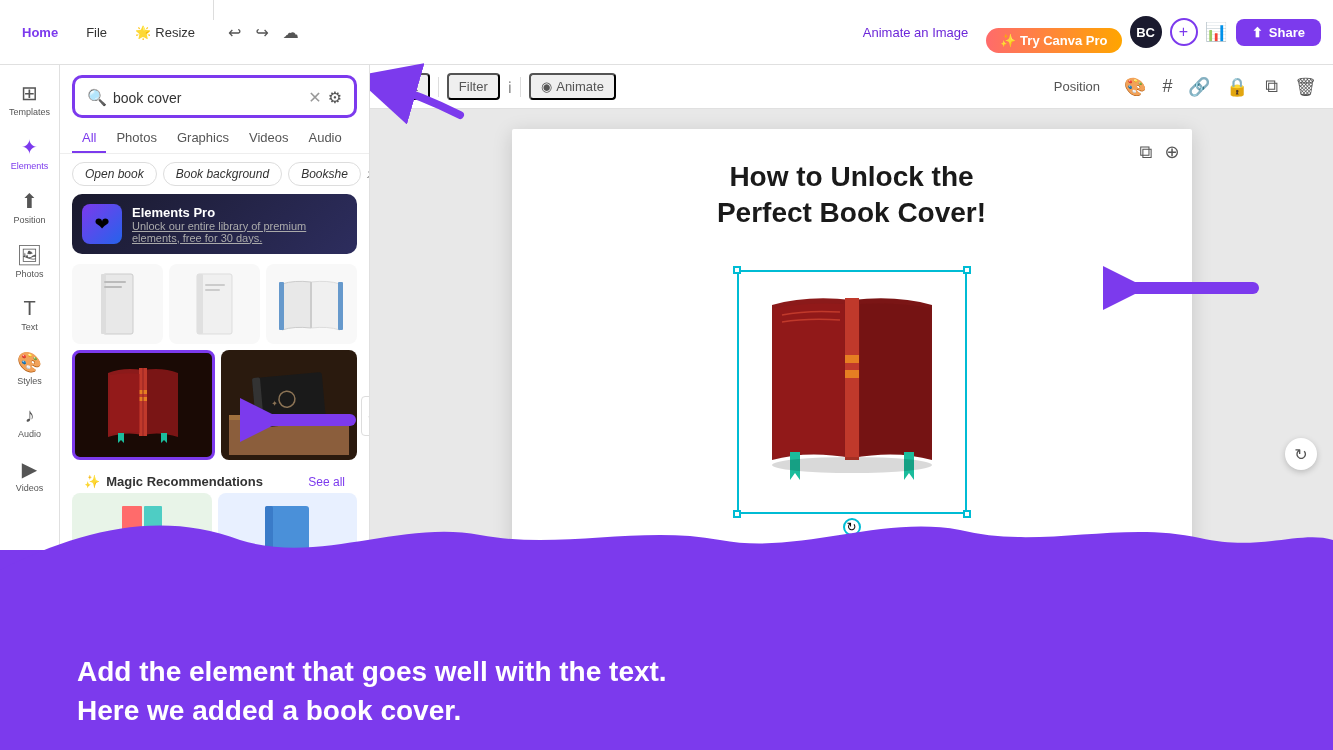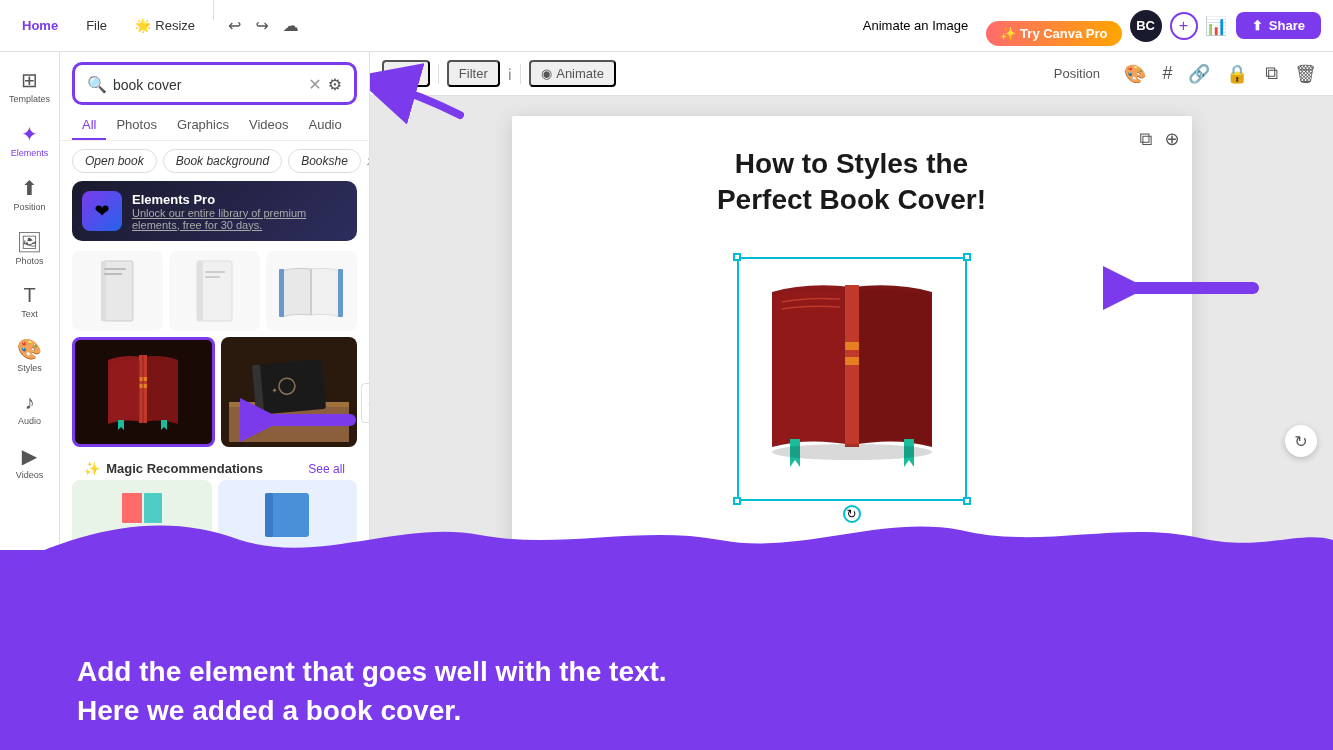--- a/index.html
+++ b/index.html
@@ -1,37 +1,37 @@
 <!DOCTYPE html>
 <html><head>
   <meta charset="utf-8">
   <style>
     * { margin: 0; padding: 0; box-sizing: border-box; }
     body { width: 1333px; height: 750px; overflow: hidden; font-family: -apple-system, BlinkMacSystemFont, 'Segoe UI', sans-serif; background: #f0f0f0; }
 
     
     .top-nav {
-      height: 52px;
+      height: 65px;
       background: #fff;
       display: flex;
       padding: 0 12px;
       border-bottom: 1px solid #e0e0e0;
       gap: 8px;
       position: relative;
       z-index: 10;
     }
     .nav-btn {
       display: flex; align-items: center; gap: 4px;
       padding: 4px 10px; border-radius: 6px; cursor: pointer;
       font-size: 13px; color: #333; background: none; border: none;
     }
     .nav-btn.active { color: #7c3aed; font-weight: 600; }
     .nav-sep { width: 1px; height: 20px; background: #ddd; }
     .nav-right { margin-left: auto; display: flex; align-items: center; gap: 8px; }
-    .animate-img-btn { font-size: 13px; color: #000000; padding: 4px 10px; border-radius: 6px; cursor: pointer; border: none; background: none; }
+    .animate-img-btn { font-size: 13px; color: #6d28d9; padding: 4px 10px; border-radius: 6px; cursor: pointer; border: none; background: none; }
     .try-canva-btn {
       background: linear-gradient(90deg, #ff6b6b, #ffa500);
       color: #fff; border: none; border-radius: 20px; padding: 5px 14px;
       font-size: 13px; font-weight: 600; cursor: pointer; display: flex; align-items: center; gap: 4px; margin-top: 16px;
     }
     .avatar-circle {
       width: 32px; height: 32px; background: #1a1a2e; border-radius: 50%;
       display: flex; align-items: center; justify-content: center;
       color: #fff; font-size: 13px; font-weight: 700;
     }
@@ -420,21 +420,21 @@
     <div class="canvas-area">
 
       <div class="canvas-frame">
 
         <div style="position:absolute;top:8px;right:8px;display:flex;gap:4px;">
           <button class="toolbar-icon-btn">⧉</button>
           <button class="toolbar-icon-btn">⊕</button>
         </div>
 
         <div class="canvas-title">
-          <span>How to Styles the</span><br>
+          <span>How to Unlock the</span><br>
           <span>Perfect Book Cover!</span>
         </div>
 
         <div class="canvas-book-area">
           <div style="position:relative;">
             
             <div style="position:absolute;top:-10px;left:-15px;right:-15px;bottom:-10px;border:2px solid #00bcd4;border-radius:2px;pointer-events:none;"></div>
             
             <div style="position:absolute;top:-14px;left:-19px;width:8px;height:8px;background:#fff;border:2px solid #00bcd4;"></div>
             <div style="position:absolute;top:-14px;right:-19px;width:8px;height:8px;background:#fff;border:2px solid #00bcd4;"></div>

